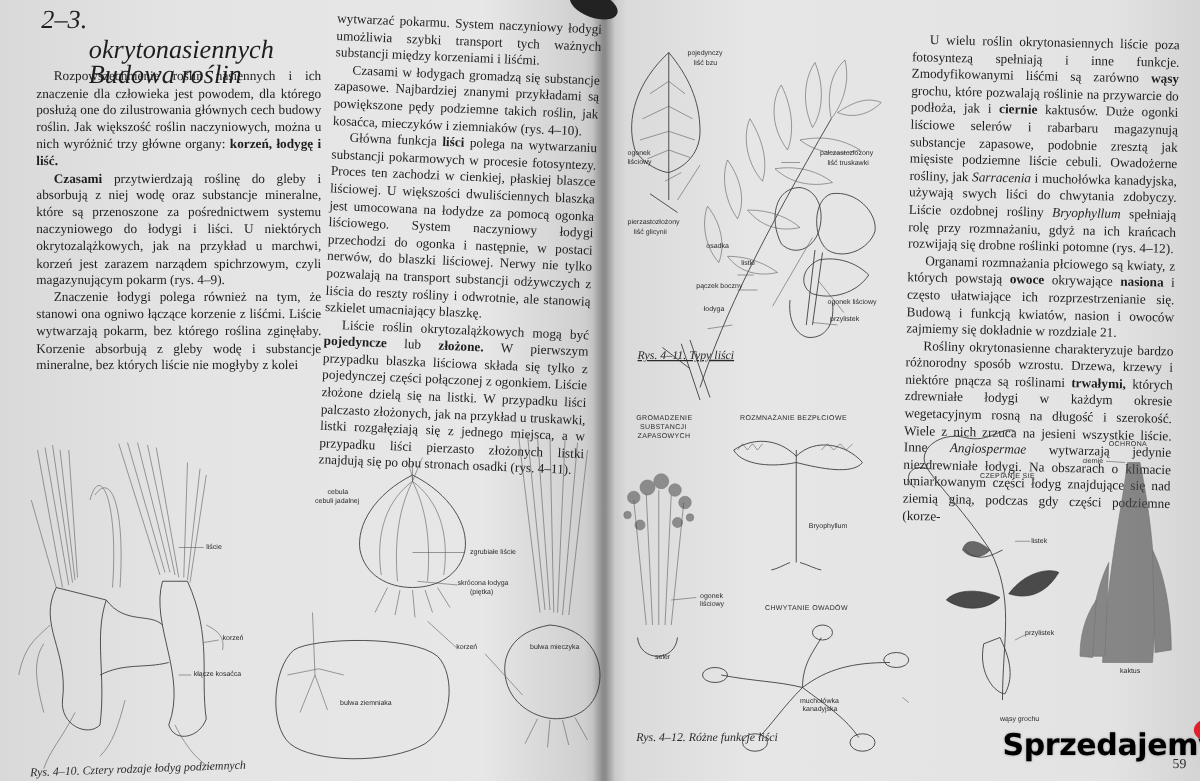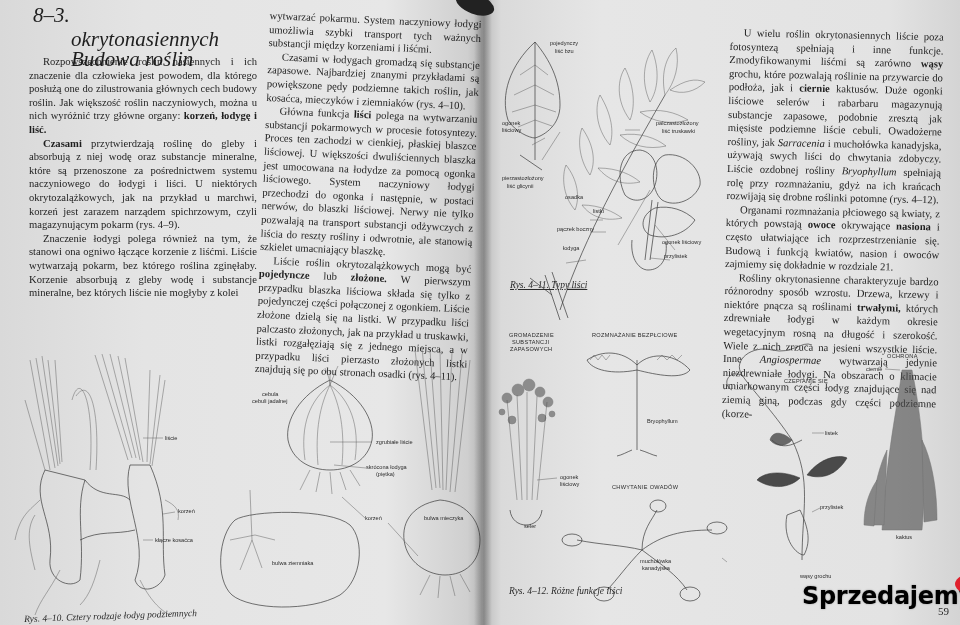--- a/index.html
+++ b/index.html
@@ -38,21 +38,21 @@
   .watermark{position:absolute;left:770px;top:582px;font-family:"DejaVu Sans","Liberation Sans",sans-serif;font-weight:bold;font-size:24px;color:#000000;text-shadow:0 0 2px rgba(0,0,0,.35);letter-spacing:-.3px;margin-left:32px;}
   .wm-badge{position:absolute;left:955px;top:572px;width:48px;height:24px;border-radius:50%;background:#e0202c;color:#fff;font-family:"DejaVu Sans",sans-serif;font-weight:bold;font-size:13px;line-height:24px;text-align:center;}
 </style>
 </head>
 <body>
 
 <div class="spread">
 
   <div class="page page-left">
     <div class="heading">
-      <span class="num">8–3.</span>
+      <span class="num">2–3.</span>
       <span class="t1">Budowa roślin</span>
       <span class="t2">okrytonasiennych</span>
     </div>
 
     <div class="col col-left">
         <p>Rozpowszechnienie roślin nasiennych i ich znaczenie dla człowieka jest powodem, dla którego posłużą one do zilustrowania głównych cech budowy roślin. Jak większość roślin naczyniowych, można u nich wyróżnić trzy główne organy: <b>korzeń, łodygę i liść.</b></p>
         <p><b>Czasami</b> przytwierdzają roślinę do gleby i absorbują z niej wodę oraz substancje mineralne, które są przenoszone za pośrednictwem systemu naczyniowego do łodygi i liści. U niektórych okrytozalążkowych, jak na przykład u marchwi, korzeń jest zarazem narządem spichrzowym, czyli magazynującym pokarm (rys. 4–9).</p>
         <p>Znaczenie łodygi polega również na tym, że stanowi ona ogniwo łączące korzenie z liśćmi. Liście wytwarzają pokarm, bez którego roślina zginęłaby. Korzenie absorbują z gleby wodę i substancje mineralne, bez których liście nie mogłyby z kolei</p>
       </div>
     <div class="col col-mid">

